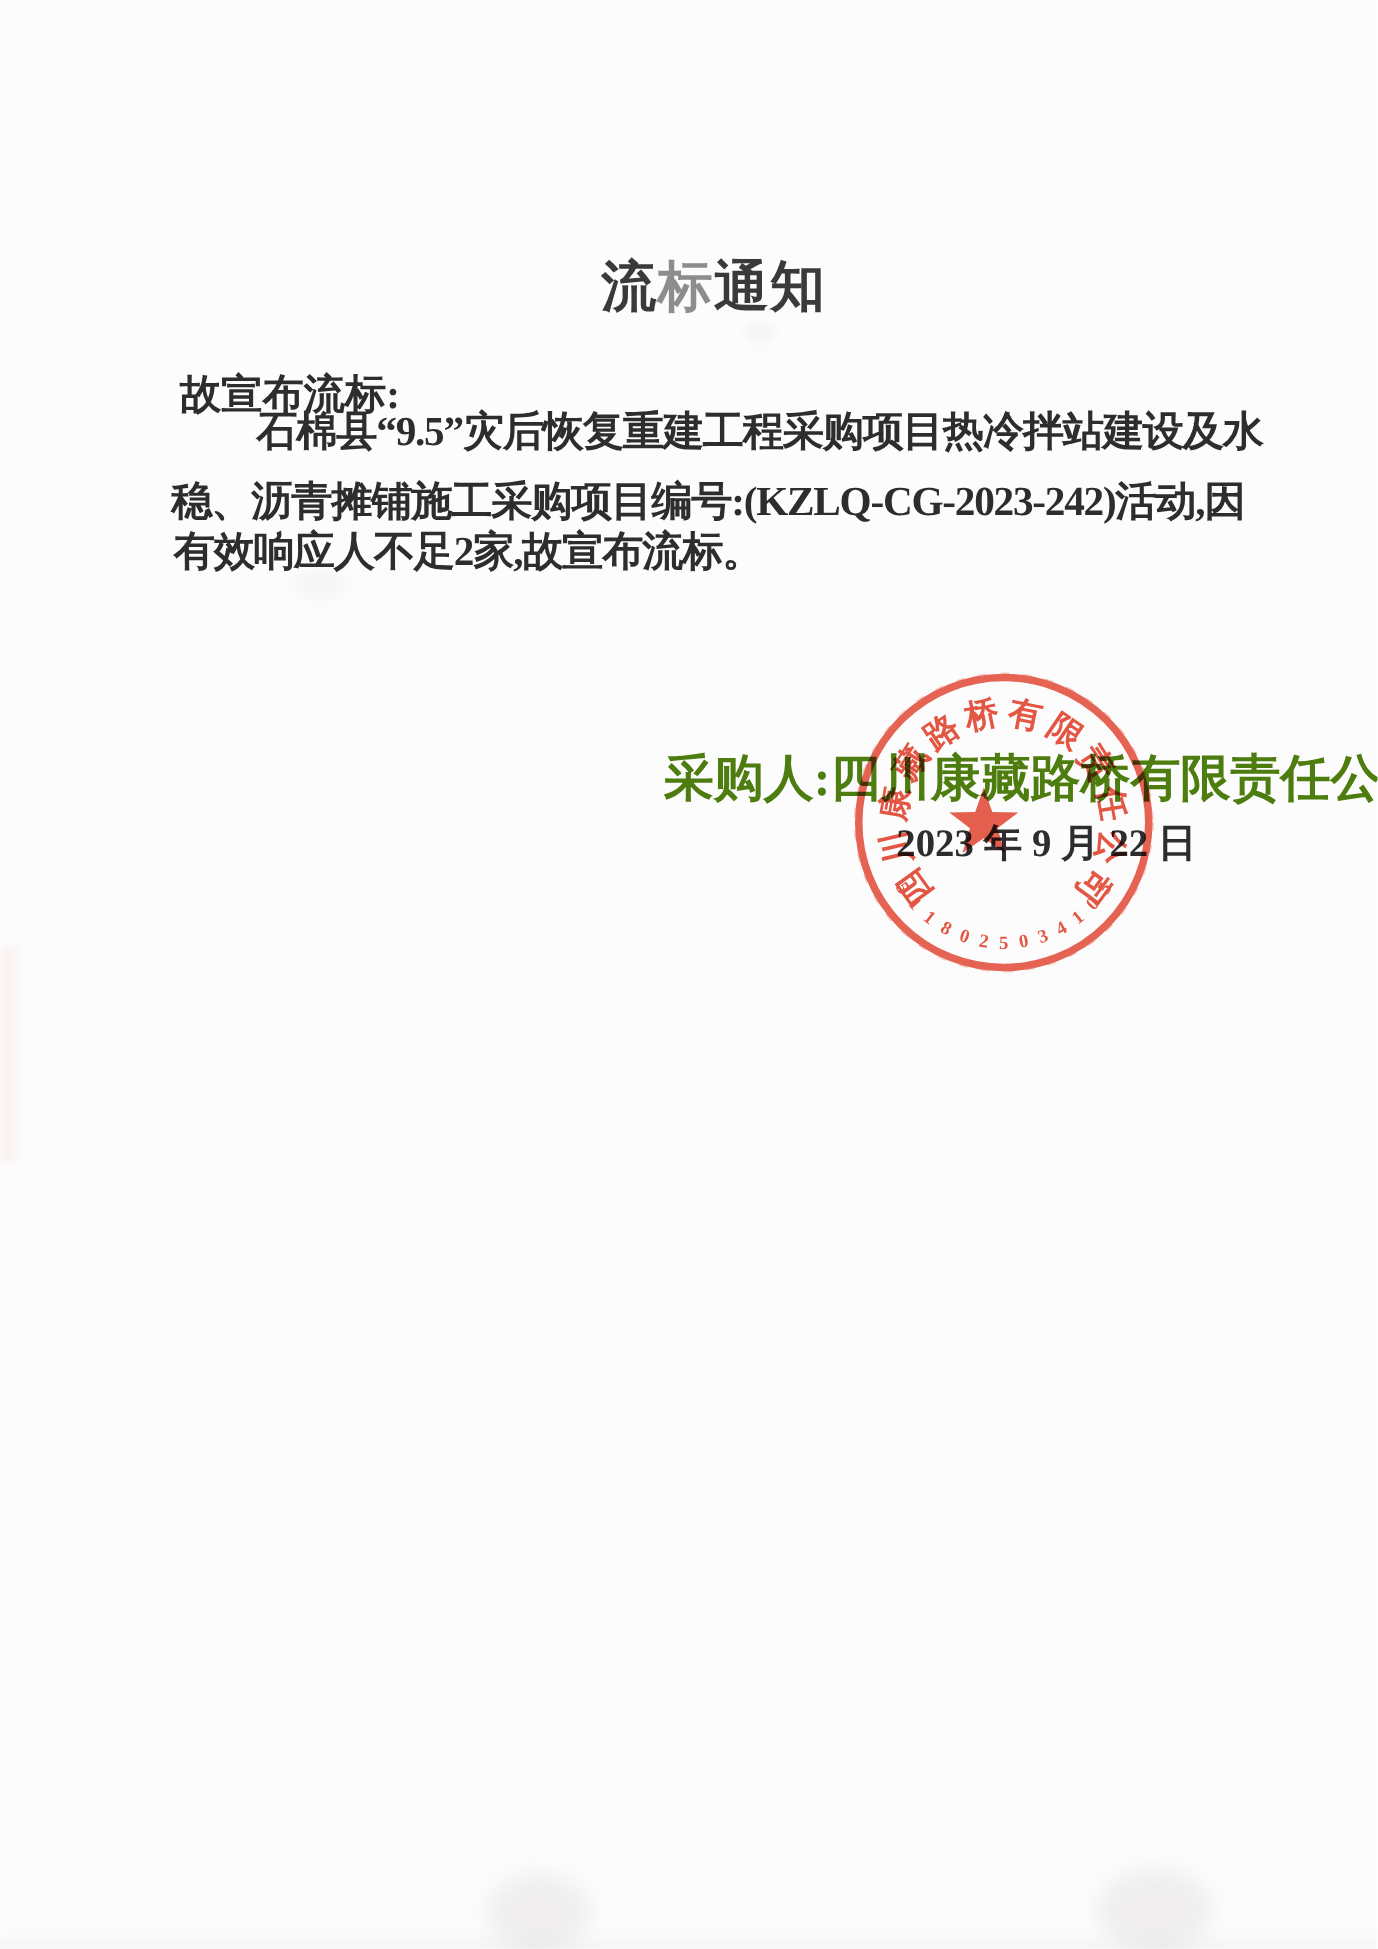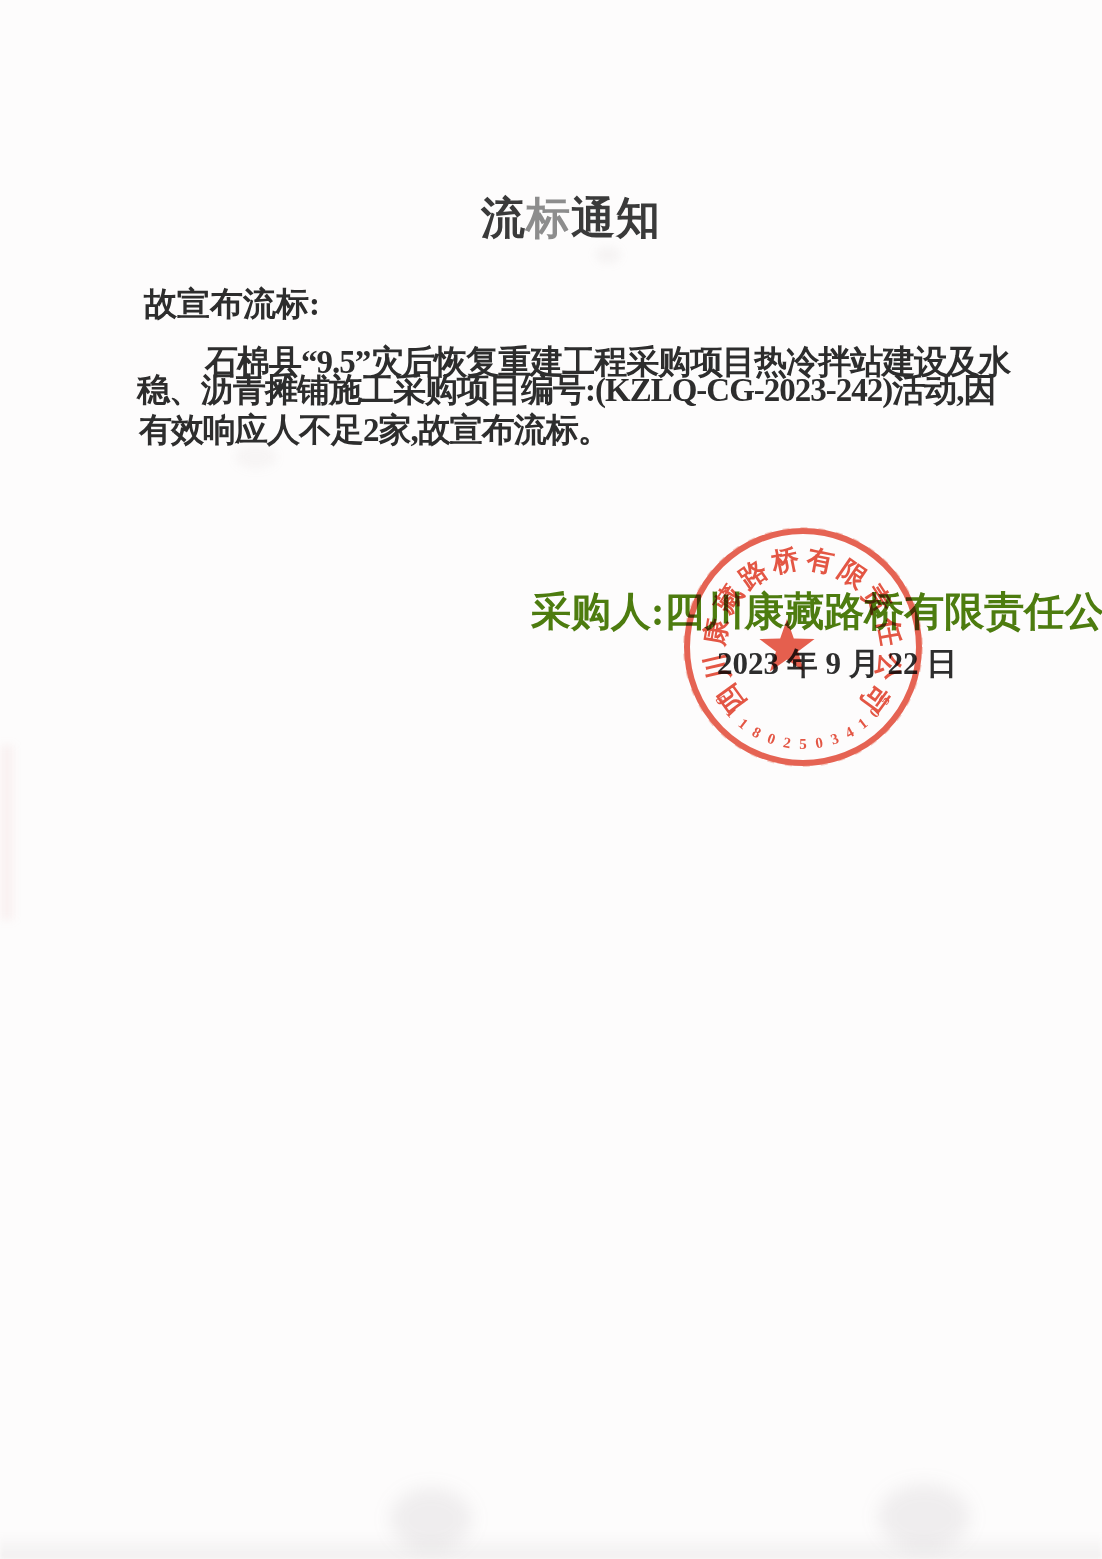--- a/index.html
+++ b/index.html
@@ -1,36 +1,36 @@
 <!DOCTYPE html>
 <html><head>
 <meta charset="utf-8">
 <style>
   html,body{margin:0;padding:0;}
   body{
     width:1102px;height:1559px;position:relative;overflow:hidden;
     background:#fdfcfc;
     font-family:"Liberation Serif","DejaVu Serif",serif;
   }
-  .page{position:absolute;inset:0;}
+  .page{position:absolute;inset:0;margin-top:11px;}
   .doc-title{
     position:absolute;left:40px;right:0;top:160px;
     text-align:center;font-size:44px;font-weight:700;
     color:#3a3a3a;letter-spacing:1px;white-space:nowrap;
   }
   .doc-title .faded{color:#8d8d8d;}
   .salutation{
     position:absolute;left:144px;top:282px;
     font-size:33px;font-weight:600;color:#2d2d2d;white-space:nowrap;
   }
   .body-line{
     position:absolute;font-size:33px;font-weight:600;color:#2d2d2d;
     white-space:nowrap;letter-spacing:-1px;
   }
-  .body-line.l1{left:205px;top:340px;}
+  .body-line.l1{left:205px;top:312px;}
   .body-line.l2{left:137px;top:368px;}
   .body-line.l3{left:139px;top:408px;}
   .signature{
     position:absolute;left:531px;top:584px;
     font-size:40px;font-weight:600;color:#4d7c0f;white-space:nowrap;
   }
   .date-line{
     position:absolute;left:717px;top:643px;
     font-size:31px;font-weight:600;color:#2d2d2d;white-space:nowrap;
   }

